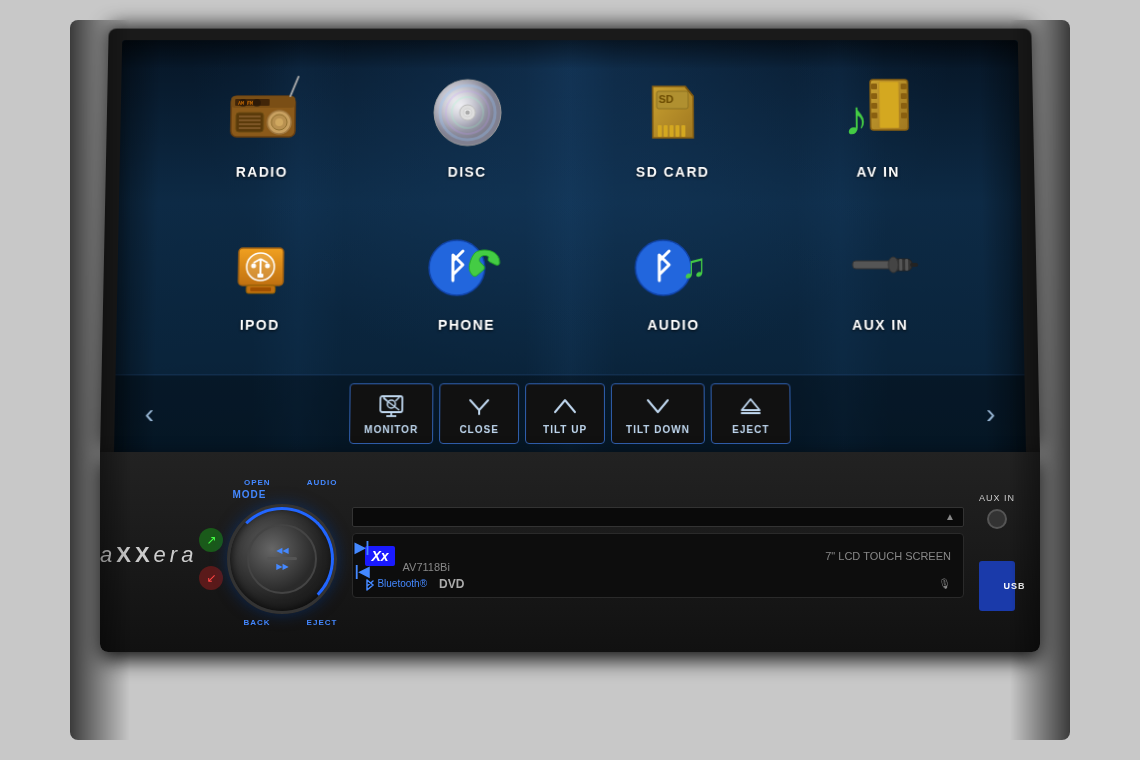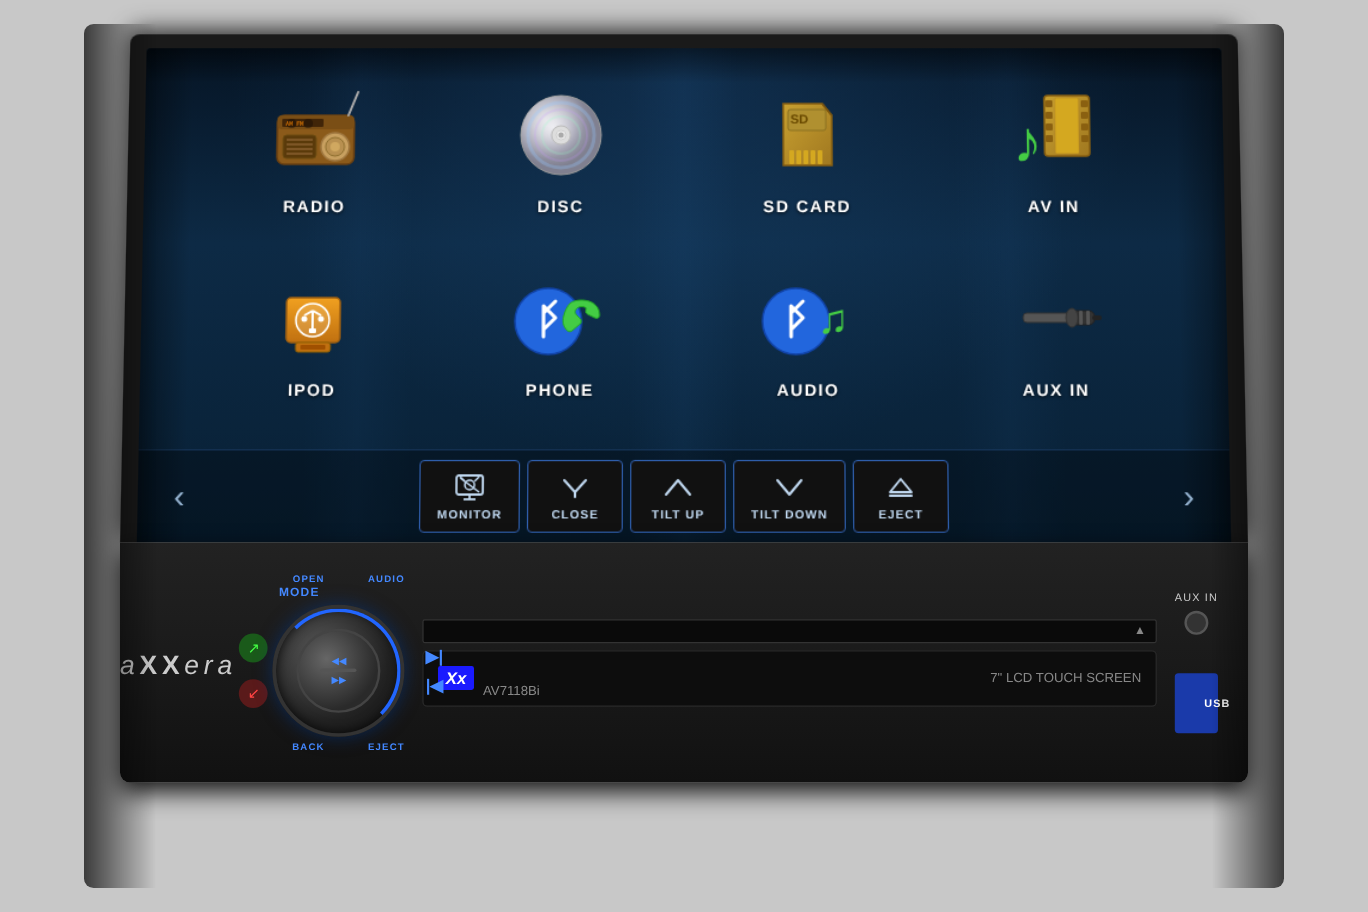--- a/index.html
+++ b/index.html
@@ -807,20 +807,30 @@
         <div class="disc-slot">
           <span class="eject-btn-small">▲</span>
         </div>
 
         <div class="display-panel">
           <div class="display-top-row">
             <span class="logo-xx">Xx</span>
             <span class="model-number">AV7118Bi</span>
             <span class="screen-type">7" LCD TOUCH SCREEN</span>
           </div>
+          <div class="display-bottom-row">
+            <span class="bluetooth-badge">
+              <svg width="10" height="14" viewBox="0 0 10 14">
+                <path d="M2 3 L8 8 L2 13 M2 3 L2 13 M8 4 L2 9" stroke="#4488ff" stroke-width="1.5" fill="none" stroke-linecap="round"></path>
+              </svg>
+              <span>Bluetooth®</span>
+            </span>
+            <span class="dvd-badge">DVD</span>
+            <span class="mic-icon">🎙</span>
+          </div>
         </div>
       </div>
 
       <div class="right-controls">
         <span class="aux-in-label">AUX IN</span>
         <div class="aux-jack"></div>
         <div style="height:20px;"></div>
         <div class="usb-port">
           <span class="usb-label">USB</span>
         </div>

